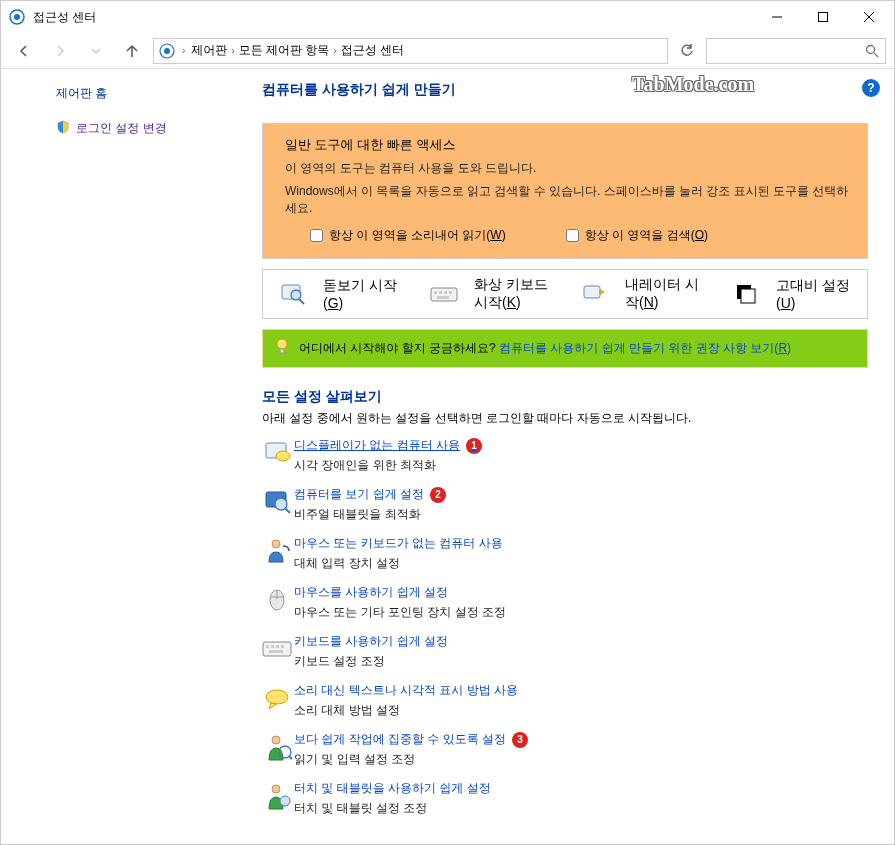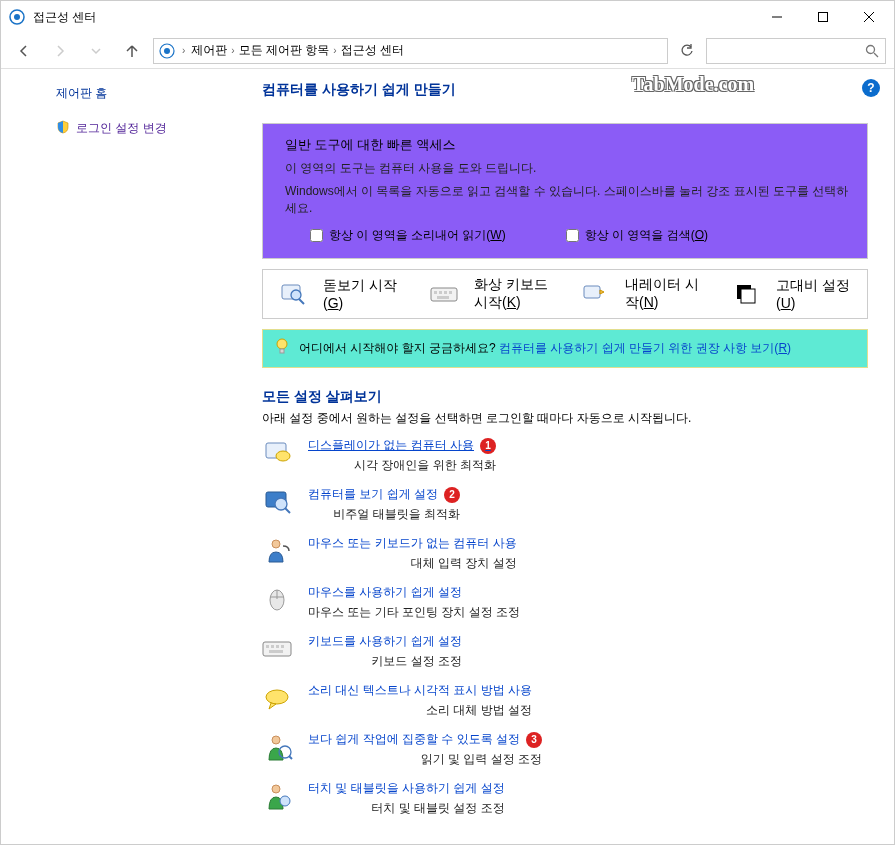--- a/index.html
+++ b/index.html
@@ -24,38 +24,38 @@
 
 .body { display: flex; height: calc(100% - 68px); position: relative; }
 .sidebar { width: 200px; padding: 16px 14px; margin-left: 41px; }
 .side-link { display: block; color: #003399; font-size: 12px; margin-bottom: 18px; }
 .side-link.shield { display: flex; align-items: center; gap: 6px; color: #4c1d95; }
 
 .main { flex: 1; padding: 12px 26px 20px 20px; overflow-y: auto; position: relative; }
 .watermark { position: absolute; top: 4px; left: 390px; font-family: Liberation Serif, serif; font-weight: bold; font-size: 20px; color: #fff; text-shadow: -1px -1px 0 #666, 1px -1px 0 #666, -1px 1px 0 #666, 1px 1px 0 #666; pointer-events: none; z-index: 50; }
 
 .section-title { color: #003399; font-size: 14px; margin-bottom: 24px; }
-.qa-box { border: 1px solid #ccc; background: #8b5cf6; padding: 12px 16px 14px 22px; margin-bottom: 10px; }
+.qa-box { border: 1px solid #ccc; background: #fdba74; padding: 12px 16px 14px 22px; margin-bottom: 10px; }
 .qa-title { font-size: 13px; margin-bottom: 6px; }
 .qa-desc { font-size: 12px; color: #222; margin-bottom: 6px; }
 .qa-checks { display: flex; gap: 60px; margin-top: 10px; padding-left: 25px; }
 .chk { display: flex; align-items: center; gap: 6px; font-size: 12px; }
 .chk input { width: 13px; height: 13px; }
 
 .tool-grid { display: grid; grid-template-columns: 1fr 1fr 1fr 1fr; border: 1px solid #ccc; }
 .tool-cell { display: flex; align-items: center; gap: 14px; padding: 6px 14px; }
 .tool-icon { width: 32px; height: 28px; display: flex; align-items: center; justify-content: center; flex-shrink: 0; }
 .tool-label { font-size: 14px; color: #000; }
 
-.tip-bar { border: 1px solid #e2de8e; background: #5eead4; padding: 8px 12px; display: flex; align-items: center; gap: 10px; margin-top: 10px; font-size: 12px; }
+.tip-bar { border: 1px solid #e2de8e; background: #84cc16; padding: 8px 12px; display: flex; align-items: center; gap: 10px; margin-top: 10px; font-size: 12px; }
 .tip-link { color: #0645cc; }
 
 .explore-title { color: #003399; font-size: 14px; margin-top: 20px; margin-bottom: 4px; }
 .explore-desc { font-size: 12px; margin-bottom: 10px; }
-.opt { display: flex; gap: 14px; margin-bottom: 12px; text-align: right; }
+.opt { display: flex; margin-bottom: 12px; }
 .opt-icon { width: 32px; height: 32px; display: flex; align-items: center; justify-content: center; flex-shrink: 0; }
 .opt-body { display: flex; flex-direction: column; gap: 3px; }
 .opt-link { color: #0645cc; font-size: 12px; display: inline-flex; align-items: center; gap: 6px; }
 .opt-link.underline { text-decoration: underline; }
 .opt-desc { font-size: 12px; color: #222; }
 .badge { display: inline-flex; width: 16px; height: 16px; border-radius: 50%; background: #d22; color: #fff; font-size: 10px; font-weight: bold; align-items: center; justify-content: center; }
 
 .help-icon { position: absolute; top: 10px; right: 14px; width: 18px; height: 18px; border-radius: 50%; background: #0b6ccd; color: #fff; display: flex; align-items: center; justify-content: center; font-size: 12px; font-weight: bold; }
 
 u.hot { text-decoration: underline; }

